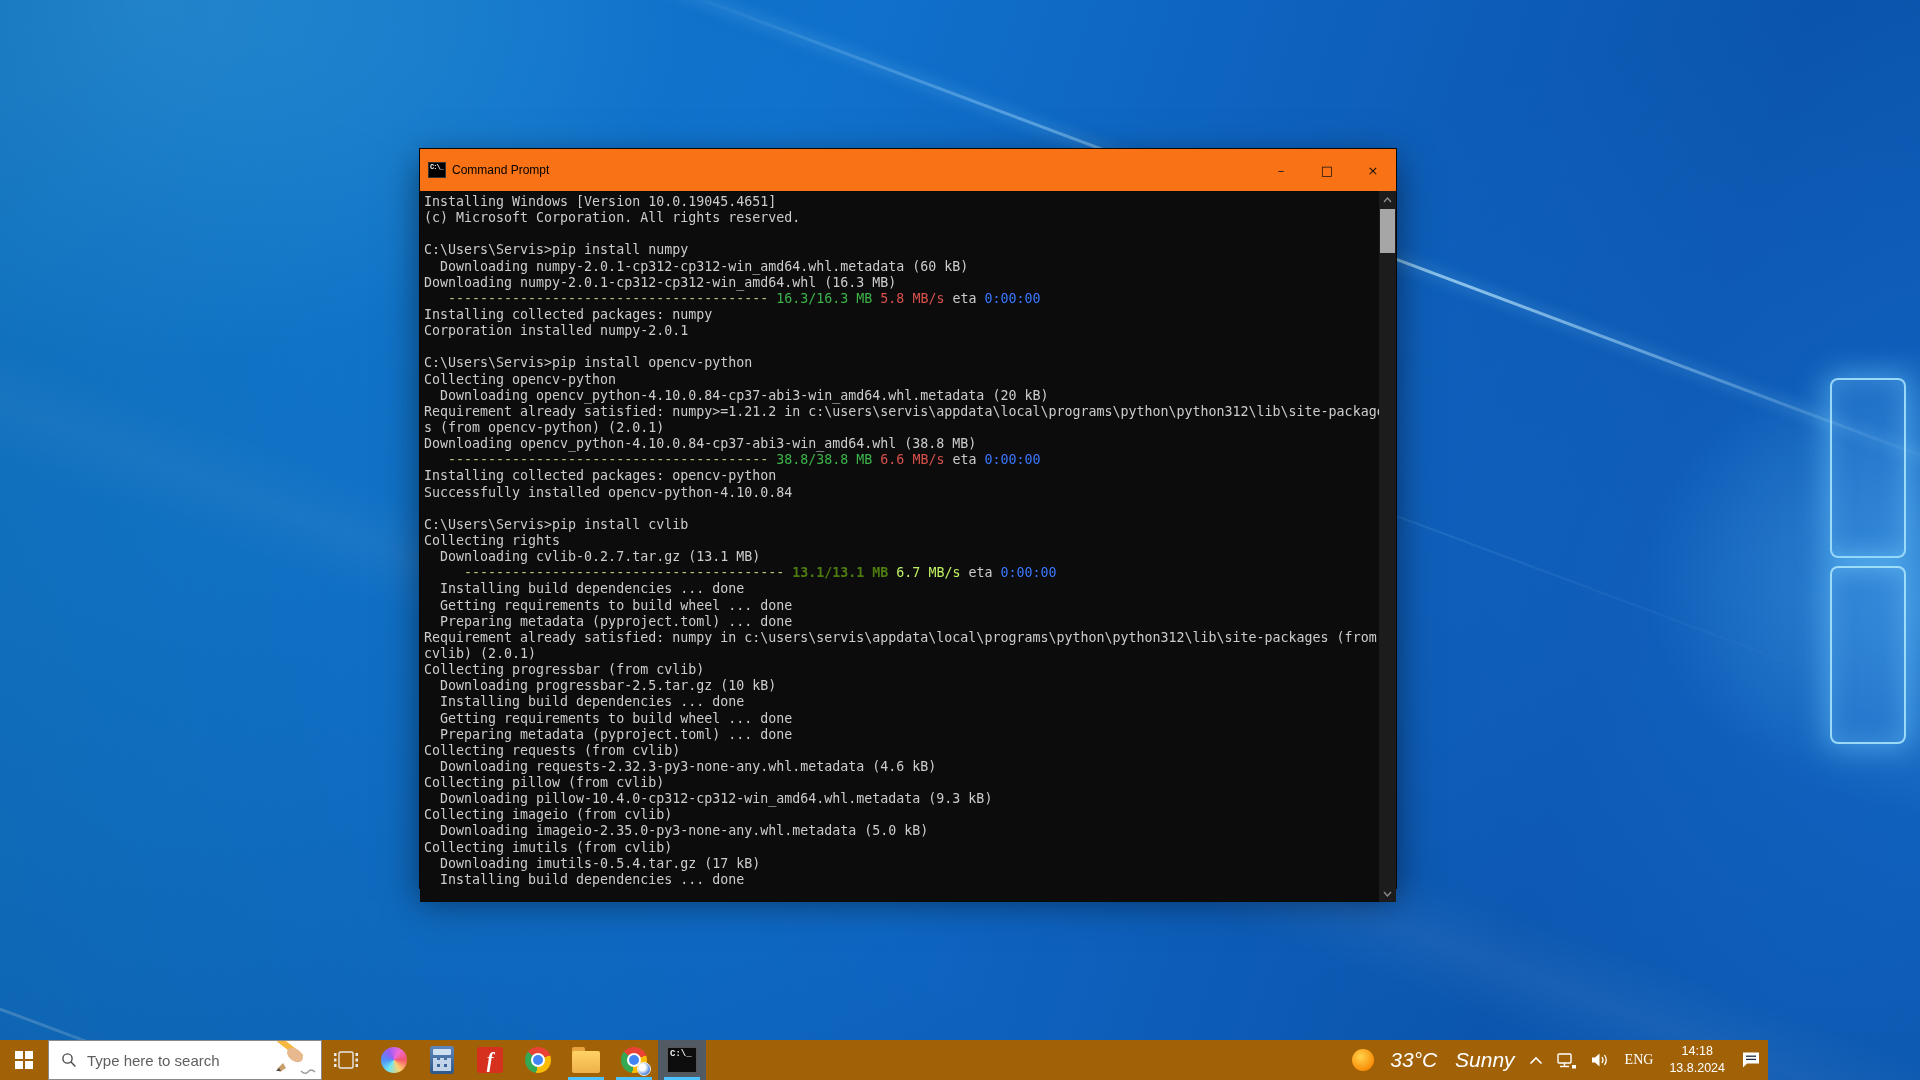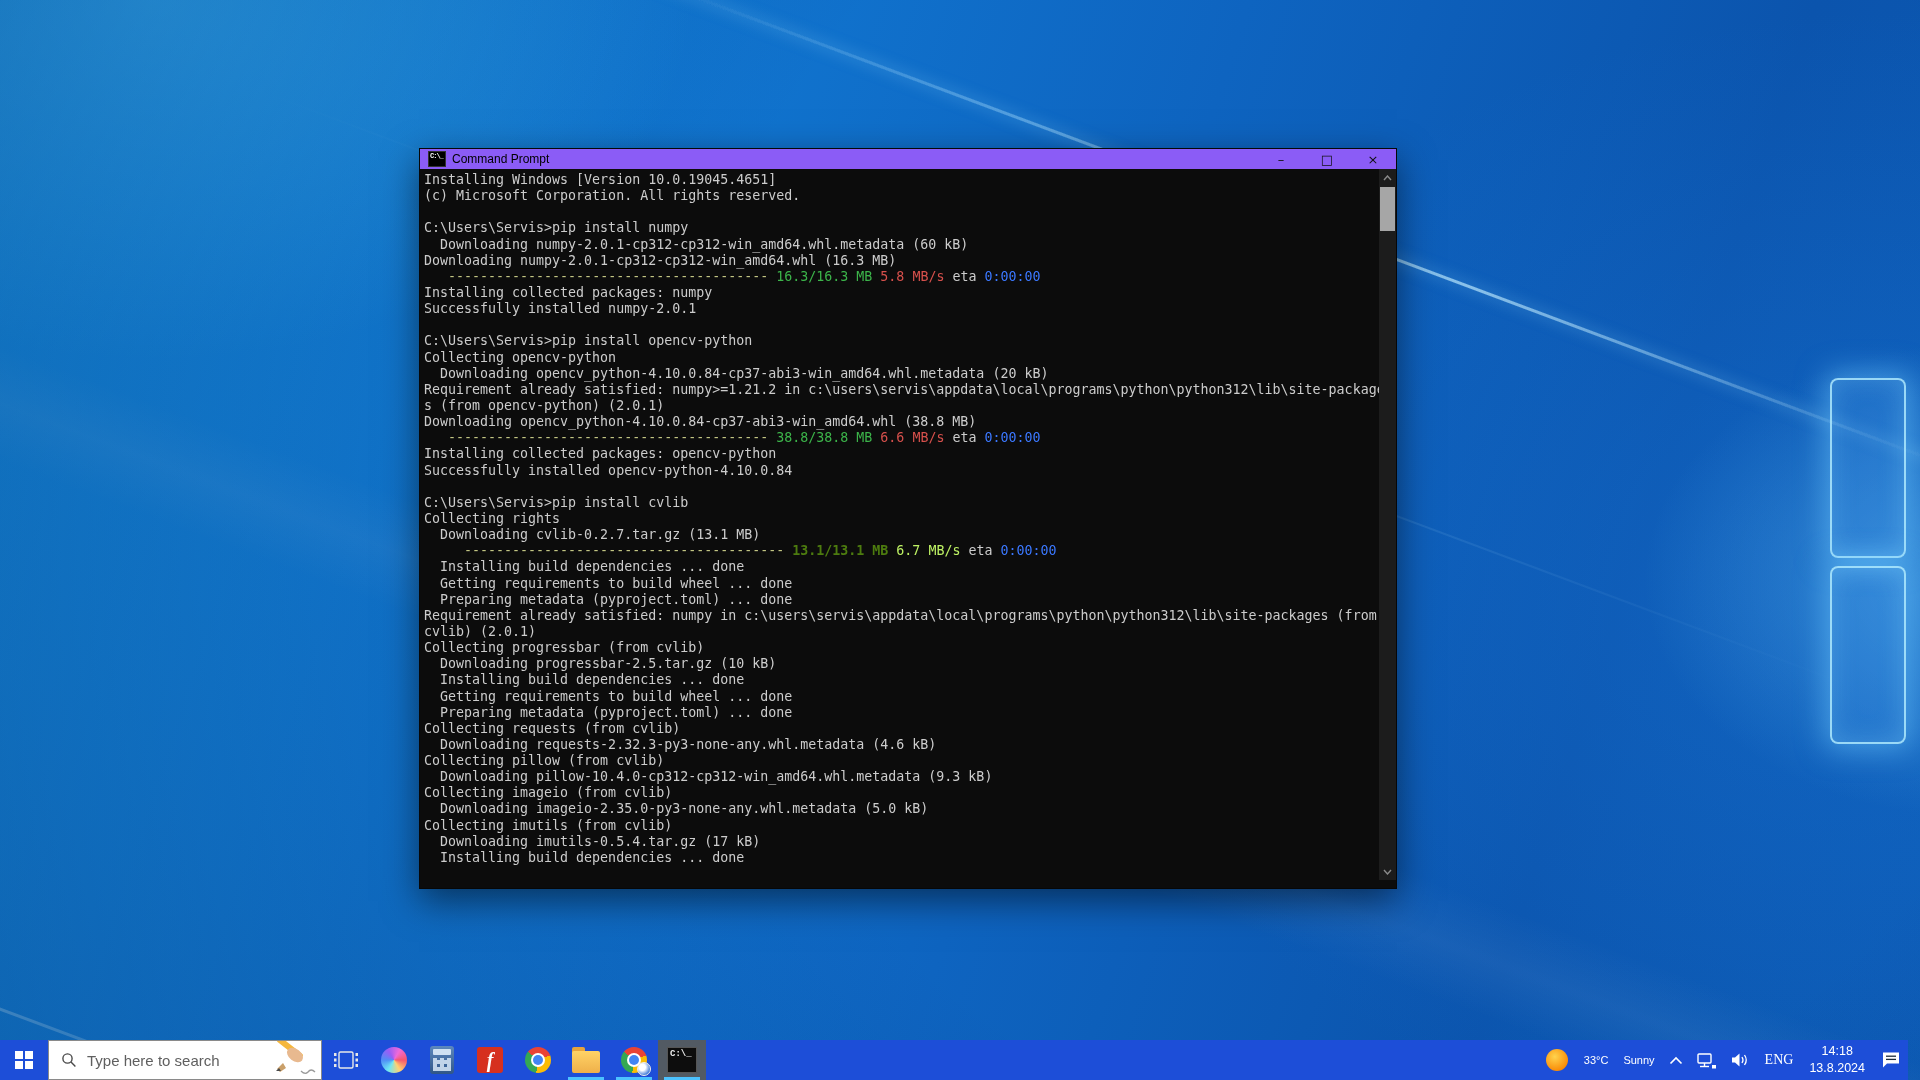--- a/index.html
+++ b/index.html
@@ -29,21 +29,21 @@
   .logo-pane{position:absolute;left:1830px;width:72px;border-radius:8px;
     border:2px solid rgba(175,235,255,.85);background:rgba(80,160,245,.18);
     box-shadow:0 0 28px 6px rgba(110,200,255,.5), inset 0 0 26px rgba(140,220,255,.3);}
   .pane1{top:378px;height:176px;}
   .pane2{top:566px;height:174px;}
 
   
   .cmd-window{position:absolute;left:419px;top:148px;width:978px;height:741px;
     box-shadow:0 12px 34px rgba(0,0,0,.5);border:1px solid rgba(0,0,0,.35);box-sizing:border-box;
     background:#0c0c0c;}
-  .titlebar{height:20px;background:#8b5cf6;display:flex;align-items:center;}
+  .titlebar{height:42px;background:#f97316;display:flex;align-items:center;}
   .title-icon{width:16px;height:14px;margin:0 6px 0 8px;background:#000;border:1px solid #333;
     position:relative;flex:0 0 auto;}
   .title-icon::before{content:"C:\\_";position:absolute;left:1px;top:0px;color:#fff;
     font:bold 7px "Liberation Mono",monospace;letter-spacing:-1px;}
   .title-text{font-size:12px;color:#000;flex:1 1 auto;white-space:nowrap;}
   .win-controls{display:flex;height:100%;}
   .win-btn{width:46px;height:100%;display:flex;align-items:center;justify-content:center;
     font-size:13px;color:#111;font-family:"DejaVu Sans",sans-serif;cursor:default;}
   .terminal{position:relative;height:711px;background:#0c0c0c;overflow:hidden;}
   .term-text{position:absolute;left:4px;top:3px;right:21px;
@@ -52,21 +52,21 @@
   .tline{white-space:pre;height:16.15px;}
   
   .vscroll{position:absolute;right:0;top:0;width:17px;height:100%;background:#1c1c1c;}
   .scroll-arrow{position:absolute;left:0;width:17px;height:15px;display:flex;
     align-items:center;justify-content:center;}
   .arrow-up{top:1px;} .arrow-down{bottom:1px;}
   .scroll-arrow svg{display:block;}
   .scroll-thumb{position:absolute;left:1px;top:18px;width:15px;height:44px;background:#a6a6a6;}
 
   
-  .taskbar{position:absolute;left:0;bottom:0;width:1908px;height:40px;background:#1d4ed8;
+  .taskbar{position:absolute;left:0;bottom:0;width:1768px;height:40px;background:#a16207;
     display:flex;align-items:stretch;}
   .tb-btn{width:48px;display:flex;align-items:center;justify-content:center;position:relative;}
   .tb-underline{position:absolute;bottom:0;left:6px;right:6px;height:3px;background:#4cc2ff;}
   .tb-btn.active{background:#525a63;}
   
   .win-logo{display:grid;grid-template-columns:8px 8px;grid-template-rows:8px 8px;gap:2px;}
   .win-logo span{background:#fff;}
   
   .search-box{width:274px;background:#ffffff;border:1px solid #8a8a8a;box-sizing:border-box;
     display:flex;align-items:center;position:relative;}
@@ -102,21 +102,21 @@
   .folder::after{content:"";position:absolute;inset:0;border-radius:2px;
     background:linear-gradient(#ffd366,#efb04a);}
   .cmd-ico{width:28px;height:24px;background:#0d0d0d;border:1px solid #555;position:relative;}
   .cmd-ico::before{content:"C:\\_";position:absolute;left:2px;top:1px;color:#eee;
     font:bold 9px "Liberation Mono",monospace;}
   
   .tray{margin-left:auto;display:flex;align-items:center;height:100%;}
   .tray-item{display:flex;align-items:center;justify-content:center;height:100%;padding:0 7px;}
   .sun{width:22px;height:22px;border-radius:50%;
     background:radial-gradient(circle at 40% 35%,#ffd34d,#f98a05 75%);}
-  .weather-text{color:#fff;font-size:11px;margin-left:16px;white-space:nowrap;}
+  .weather-text{color:#fff;font-size:21px;margin-left:16px;white-space:nowrap;font-style:italic;}
   .weather-text .cond{margin-left:12px;}
   .tray-label{color:#fff;font-size:14px;font-family:Liberation Serif, serif;}
   .clock{color:#fff;font-size:12.5px;line-height:1.35;text-align:center;padding:0 9px;}
 </style>
 </head>
 <body>
 
 <div class="desktop">
   <div class="beam beam3"></div>
   <div class="beam beam1"></div>
@@ -142,21 +142,21 @@
   <div class="terminal">
     <div class="term-text" id="term-out">
         <div class="tline"><span>Installing Windows [Version 10.0.19045.4651]</span></div>
         <div class="tline"><span>(c) Microsoft Corporation. All rights reserved.</span></div>
         <div class="tline"> </div>
         <div class="tline"><span>C:\Users\Servis&gt;pip install numpy</span></div>
         <div class="tline"><span>  Downloading numpy-2.0.1-cp312-cp312-win_amd64.whl.metadata (60 kB)</span></div>
         <div class="tline"><span>Downloading numpy-2.0.1-cp312-cp312-win_amd64.whl (16.3 MB)</span></div>
         <div class="tline"><span>   </span><span style="color: rgb(194, 197, 131);">---------------------------------------- </span><span style="color: rgb(60, 180, 74);">16.3/16.3 MB</span><span> </span><span style="color: rgb(214, 80, 76); margin-top: 20px;">5.8 MB/s</span><span> eta </span><span style="color: rgb(59, 120, 255);">0:00:00</span></div>
         <div class="tline"><span>Installing collected packages: numpy</span></div>
-        <div class="tline"><span>Successfully installed numpy-2.0.1</span></div>
+        <div class="tline"><span>Corporation installed numpy-2.0.1</span></div>
         <div class="tline"> </div>
         <div class="tline"><span>C:\Users\Servis&gt;pip install opencv-python</span></div>
         <div class="tline"><span>Collecting opencv-python</span></div>
         <div class="tline"><span>  Downloading opencv_python-4.10.0.84-cp37-abi3-win_amd64.whl.metadata (20 kB)</span></div>
         <div class="tline"><span>Requirement already satisfied: numpy&gt;=1.21.2 in c:\users\servis\appdata\local\programs\python\python312\lib\site-package</span></div>
         <div class="tline"><span>s (from opencv-python) (2.0.1)</span></div>
         <div class="tline"><span>Downloading opencv_python-4.10.0.84-cp37-abi3-win_amd64.whl (38.8 MB)</span></div>
         <div class="tline"><span>   </span><span style="color: rgb(194, 197, 131);">---------------------------------------- </span><span style="color: rgb(60, 180, 74);">38.8/38.8 MB</span><span> </span><span style="color: rgb(214, 80, 76);">6.6 MB/s</span><span> eta </span><span style="color: rgb(59, 120, 255);">0:00:00</span></div>
         <div class="tline"><span>Installing collected packages: opencv-python</span></div>
         <div class="tline"><span>Successfully installed opencv-python-4.10.0.84</span></div>

